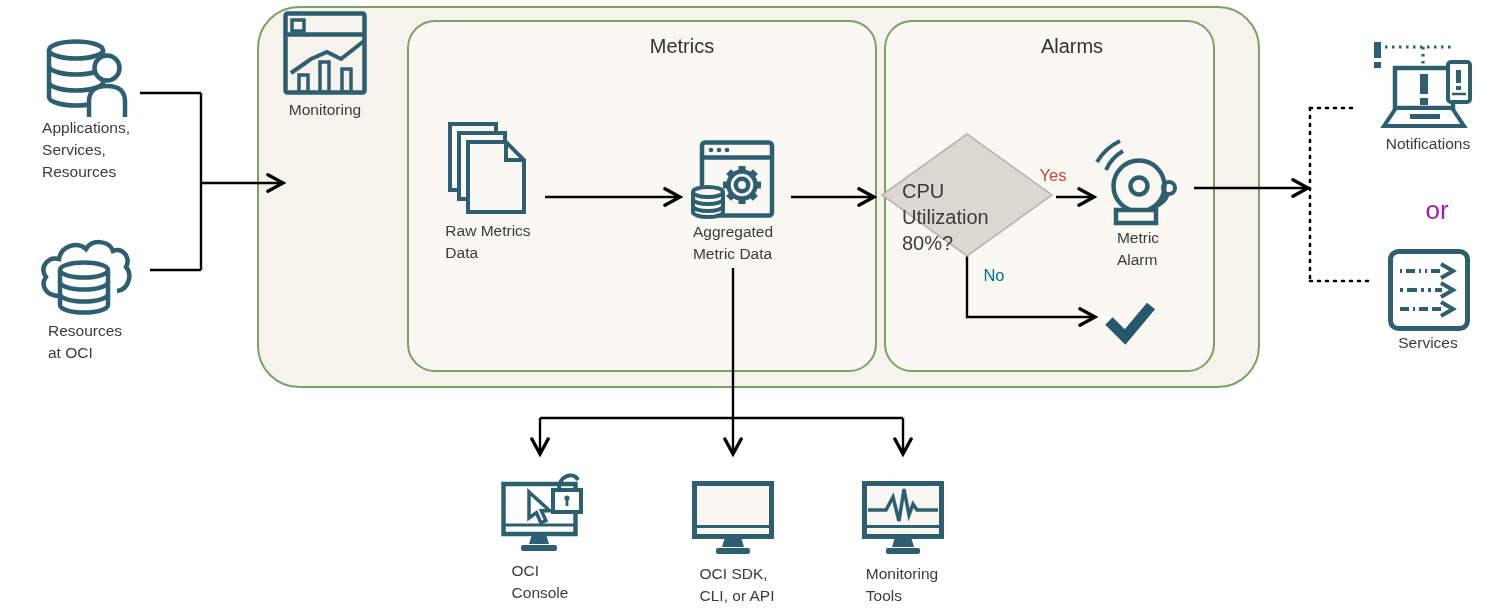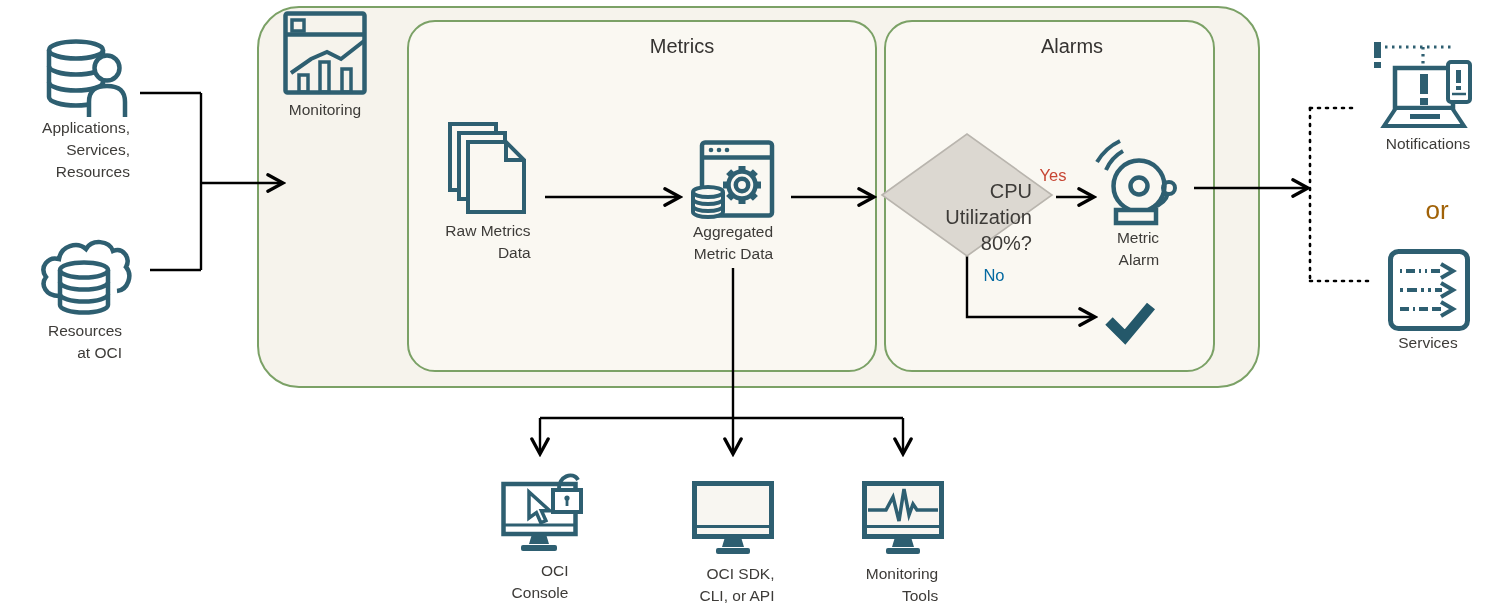--- a/index.html
+++ b/index.html
@@ -4,21 +4,21 @@
 <style>
   html,body{margin:0;padding:0;background:#fff;}
   #stage{
     position:relative;width:1495px;height:609px;background:#ffffff;
     font-family:"Liberation Sans","DejaVu Sans",sans-serif;color:#3d3b38;overflow:hidden;
   }
   .box{position:absolute;box-sizing:border-box;border:2px solid #7ba166;}
   #outer-box{left:257px;top:6px;width:1003px;height:382px;border-radius:42px;background:#f6f3ec;}
   #metrics-box{left:407px;top:20px;width:470px;height:352px;border-radius:28px;background:#faf8f2;}
   #alarms-box{left:884px;top:20px;width:331px;height:352px;border-radius:28px;background:#faf8f2;}
-  .lbl{position:absolute;white-space:pre-line;text-align:right;font-size:15.5px;line-height:1.42;color:#3d3b38;}
+  .lbl{position:absolute;white-space:pre-line;text-align:left;font-size:15.5px;line-height:1.42;color:#3d3b38;}
   .cx{transform:translateX(-50%);}
   .title{position:absolute;text-align:center;font-size:20px;color:#353331;}
   svg{position:absolute;overflow:visible;}
   .icon path,.icon rect,.icon circle,.icon ellipse,.icon line,.icon polyline,.icon polygon{vector-effect:none;}
 </style>
 </head>
 <body>
 
 <div id="stage">
 
@@ -221,21 +221,21 @@
 
   <div class="lbl cx" style="left:967px;top:178px;width:130px;font-size:20px;line-height:1.3">CPU
 Utilization
 80%?</div>
   <div class="lbl cx" style="left:1053px;top:164px;color:#c74634;font-size:16.5px">Yes</div>
   <div class="lbl cx" style="left:994px;top:264px;color:#0369a1;font-size:16.5px">No</div>
   <div class="lbl cx" style="left:1138px;top:227px">Metric
 Alarm</div>
 
   <div class="lbl cx" style="left:1428px;top:133px">Notifications</div>
-  <div class="lbl cx" style="left:1437px;top:192px;font-size:26px;color:#a16207">or</div>
+  <div class="lbl cx" style="left:1437px;top:192px;font-size:26px;color:#a21caf">or</div>
   <div class="lbl cx" style="left:1428px;top:332px">Services</div>
 
   <div class="lbl cx" style="left:540px;top:560px">OCI
 Console</div>
   <div class="lbl cx" style="left:737px;top:563px">OCI SDK,
 CLI, or API</div>
   <div class="lbl cx" style="left:902px;top:563px">Monitoring
 Tools</div>
 
 </div>

